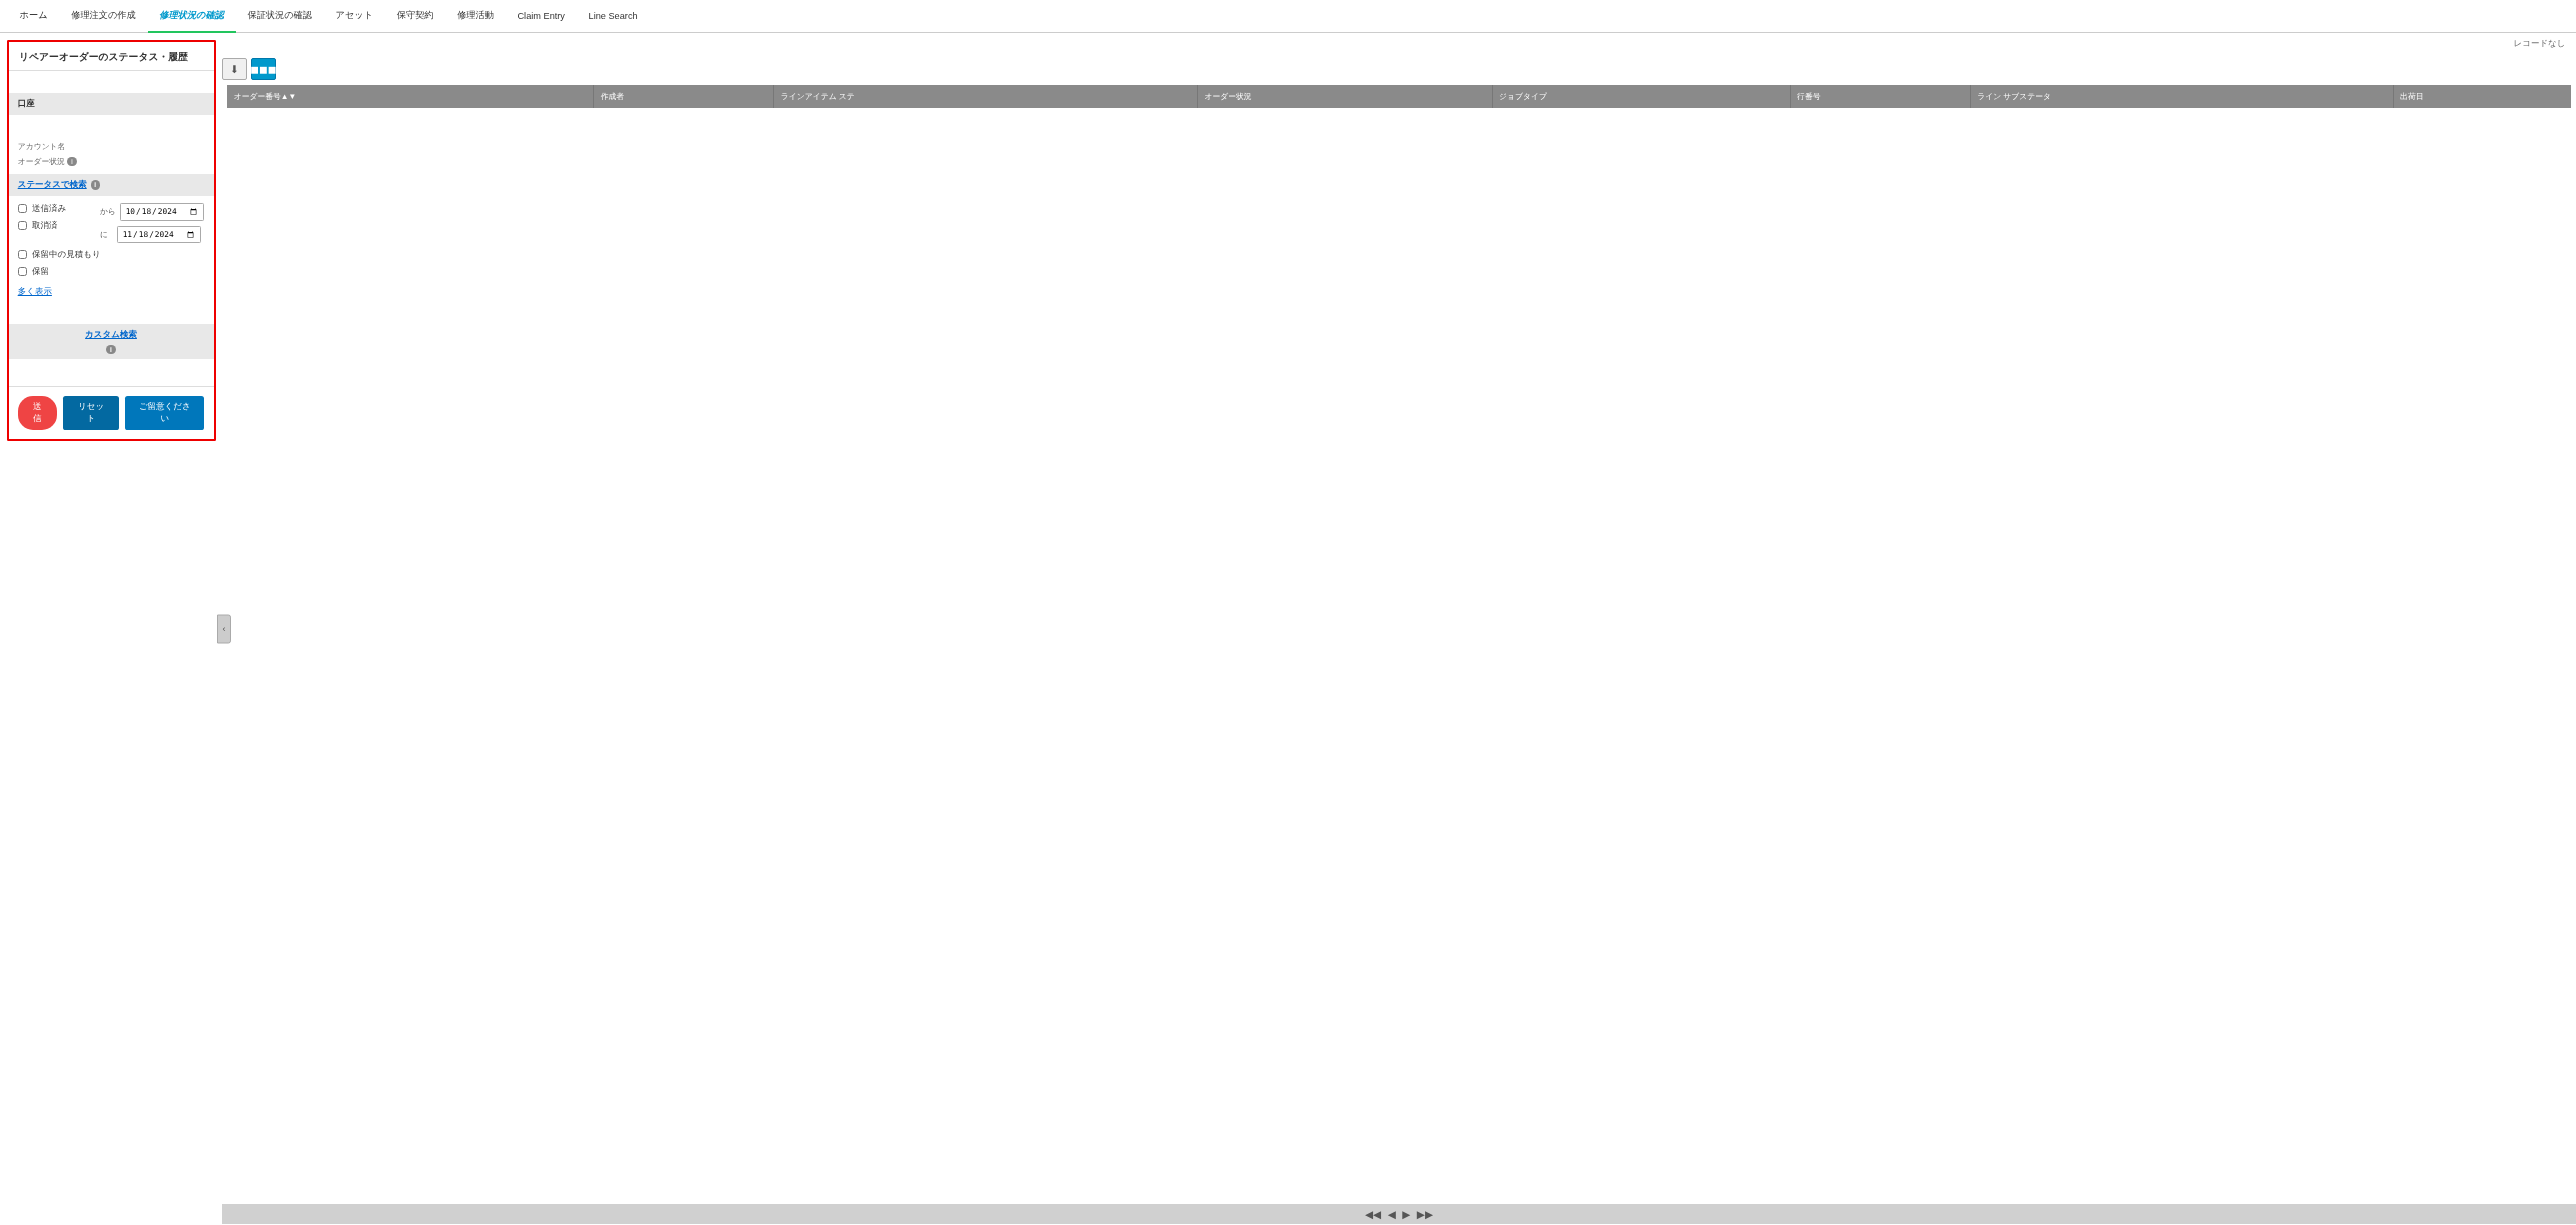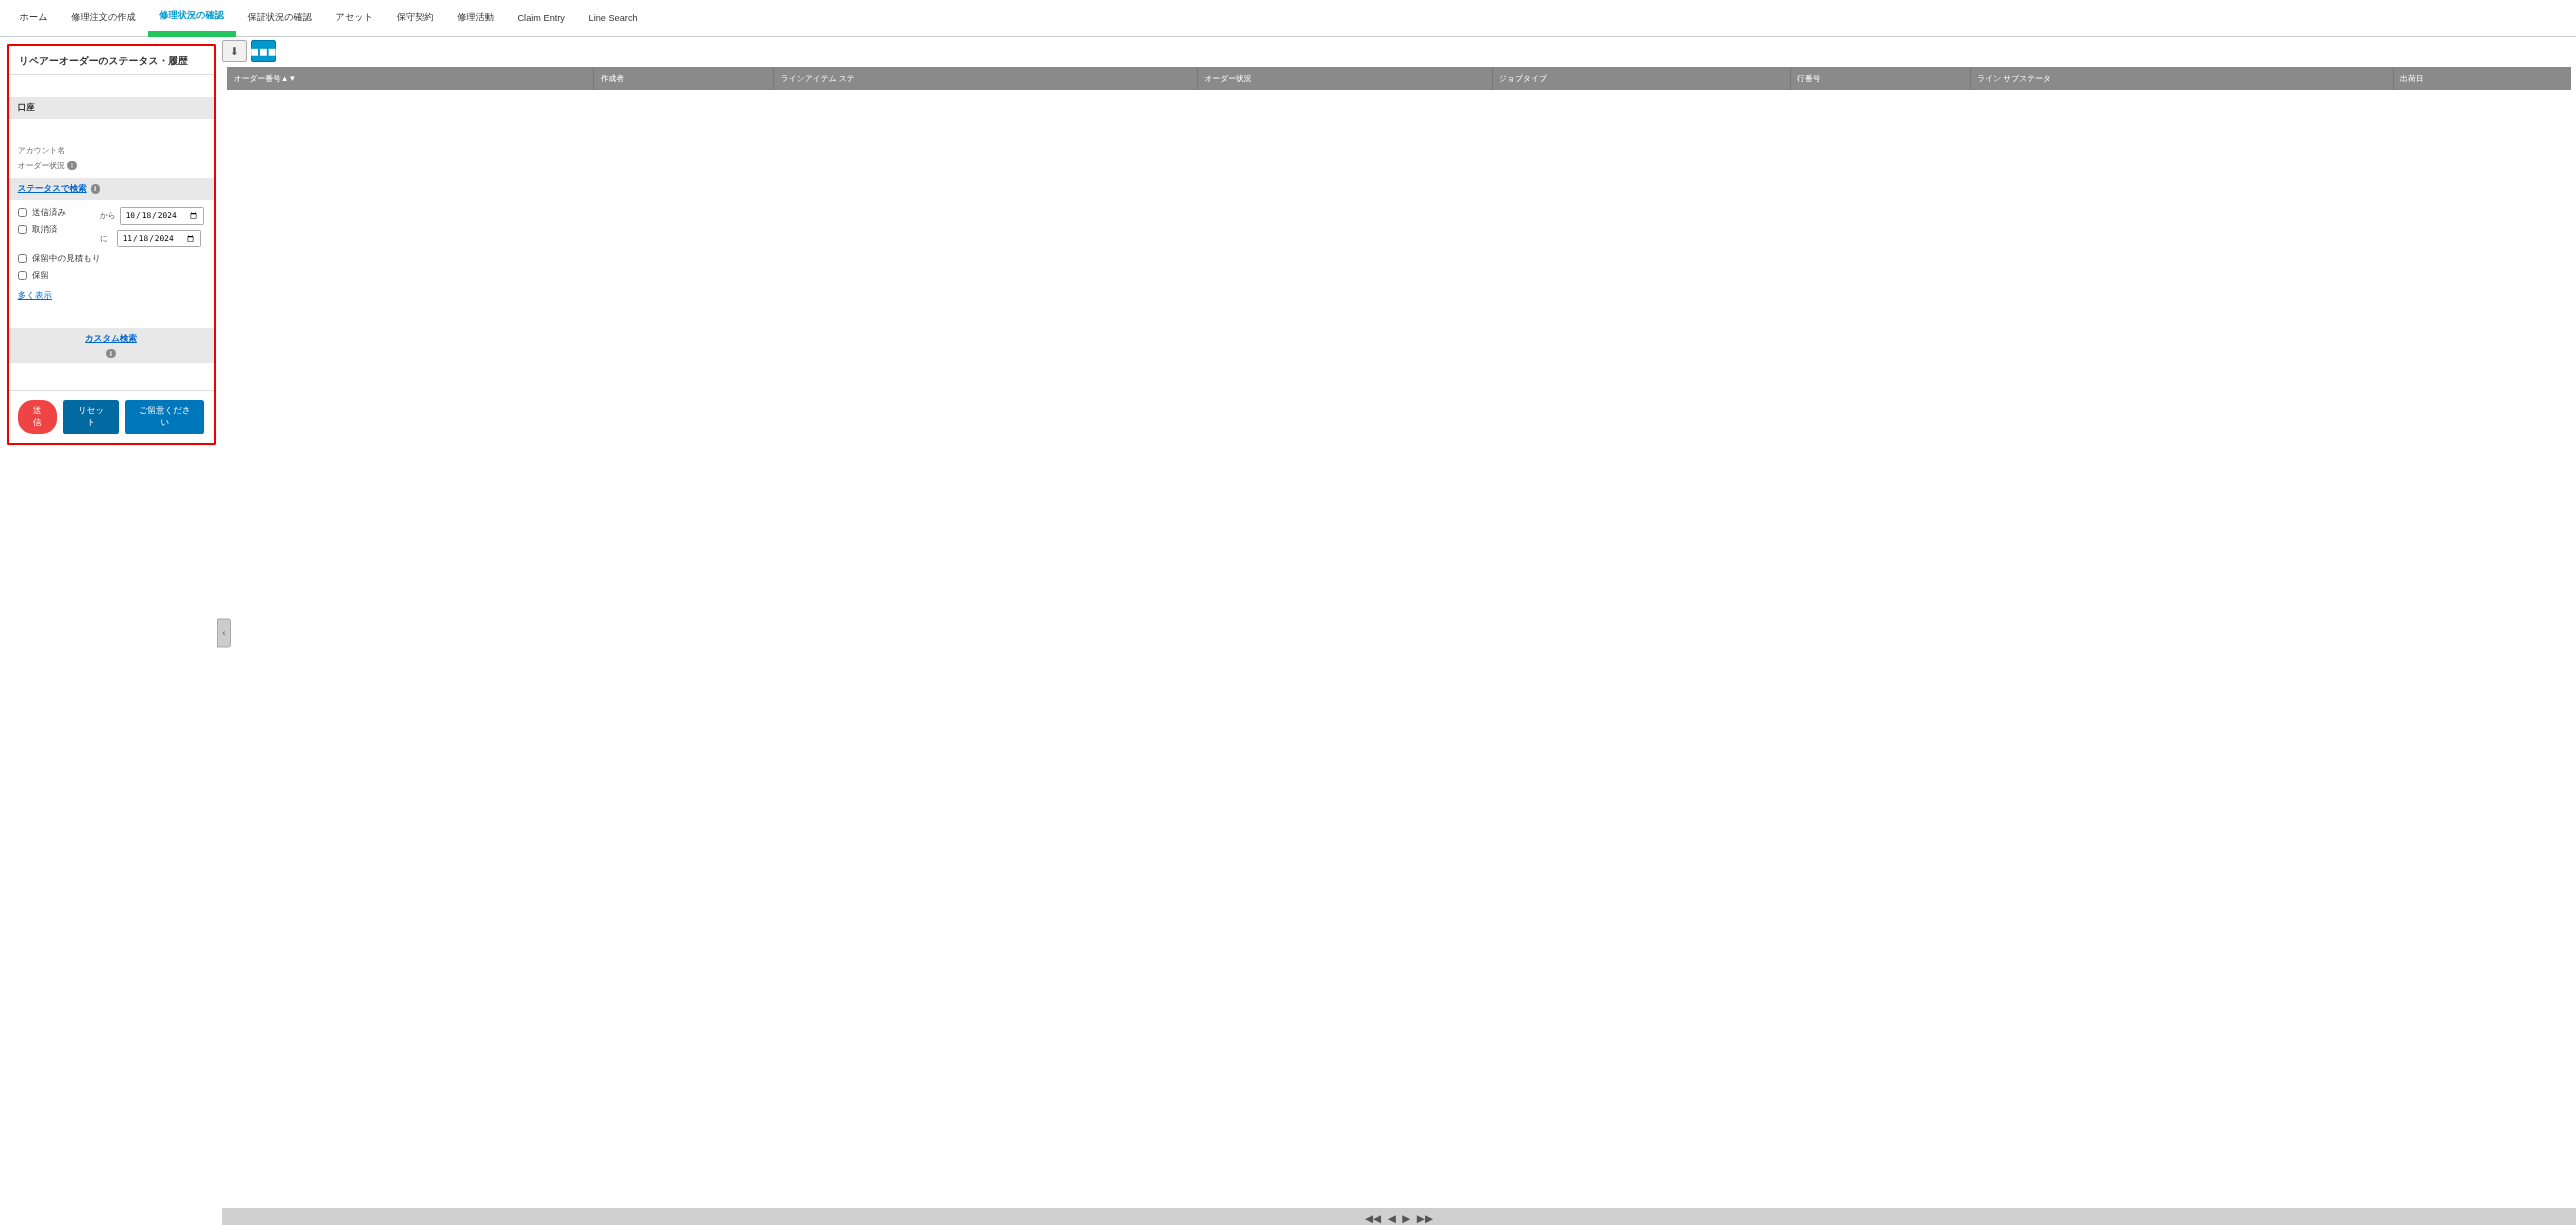--- a/index.html
+++ b/index.html
@@ -22,22 +22,23 @@
       padding: 9.2px 11.8px;
       cursor: pointer;
       font-size: 9.2px;
       color: #333;
       white-space: nowrap;
       border-bottom: 2px solid transparent;
       margin-bottom: -1.3px;
     }
     .nav-item.active {
       color: #0099cc;
-      border-bottom: 6px solid #22c55e;
-      font-weight: bold;
+      border-bottom: 2px solid #22c55e;
+      font-weight: bold;
+      font-style: italic;
     }
 
     
     .main-wrapper {
       display: flex;
       height: calc(100vh - 34px);
       overflow: hidden;
     }
 
     
@@ -395,20 +396,24 @@
         <button class="btn btn-secondary">リセット</button>
         <button class="btn btn-outline">ご留意ください</button>
       </div>
     </div>
 
     <div class="collapse-arrow">‹</div>
   </div>
 
   <div class="content-area">
 
+    <div class="top-bar">
+      <div></div>
+      <div class="top-bar-right">レコードなし</div>
+    </div>
 
     <div class="toolbar">
       <button class="toolbar-btn">
         <span>⬇</span>
       </button>
       <button class="toolbar-btn active">
         <span>◼◼◼</span>
       </button>
     </div>
 

